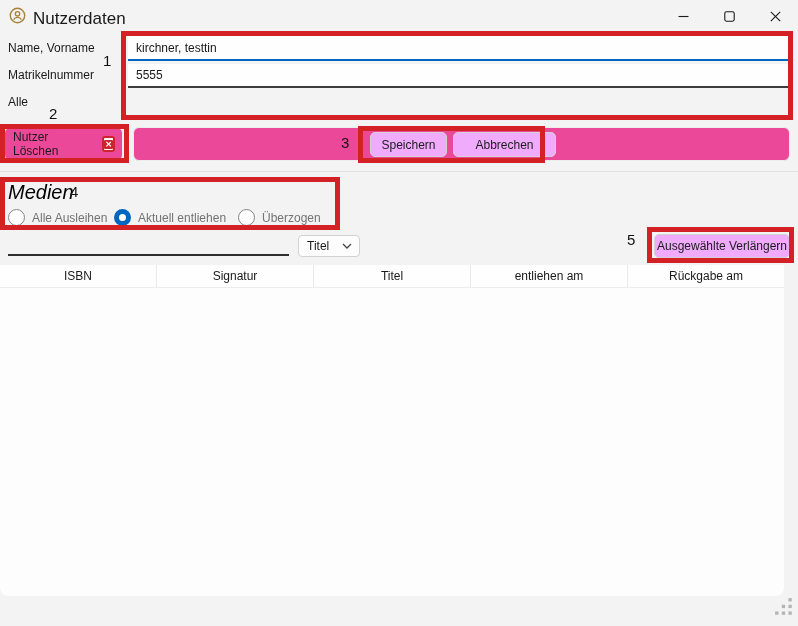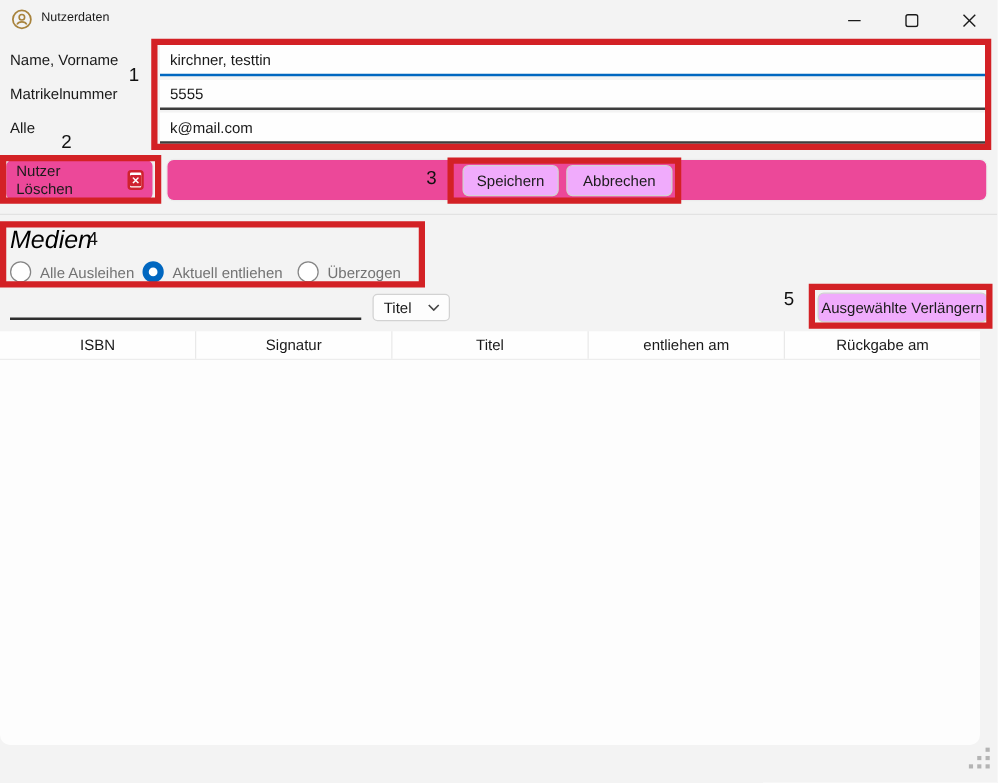--- a/index.html
+++ b/index.html
@@ -7,21 +7,21 @@
   body { font-family: "Liberation Sans", sans-serif; font-size: 12px; color: #1b1b1b; }
 
   .window {
     position: relative; width: 798px; height: 626px;
     background: #f3f3f3; overflow: hidden;
   }
 
   
   .titlebar { position: absolute; left: 0; top: 0; width: 798px; height: 32px; }
   .app-icon { position: absolute; left: 9px; top: 7px; width: 17px; height: 17px; }
-  .app-title { position: absolute; left: 33px; top: 9px; font-size: 10px; color: #191919; }
+  .app-title { position: absolute; left: 33px; top: 9px; font-size: 17px; color: #191919; }
   .win-controls { position: absolute; right: 0; top: 0; height: 32px; display: flex; }
   .win-btn { width: 46px; height: 32px; display: flex; align-items: center; justify-content: center; background: transparent; border: none; cursor: pointer; }
 
   
   .field-label { position: absolute; left: 8px; font-size: 12px; color: #191919; white-space: nowrap; }
   .lbl-0 { top: 41px; text-align: center; } .lbl-1 { top: 68px; } .lbl-2 { top: 95px; }
   .txt-input {
     position: absolute; left: 128px; width: 660px; height: 25px;
     background: #fefefe; border: none; outline: none;
     font-family: "Liberation Sans", sans-serif; font-size: 12px; color: #191919;
@@ -46,21 +46,21 @@
   .del-icon-inner {
     width: 9px; height: 9px; background: #cf222e; border-radius: 1px;
     color: #fff; font-size: 8px; line-height: 9px; text-align: center; font-weight: bold;
   }
   .btn {
     position: absolute; background: #f0abfc; border: 1px solid #d2d2d2; border-radius: 5px;
     font-family: "Liberation Sans", sans-serif; font-size: 12px; color: #1b1b1b;
     display: flex; align-items: center; justify-content: center; cursor: pointer;
   }
   .btn-save     { left: 370px; top: 132px; width: 77px; height: 25px; }
-  .btn-cancel   { left: 453px; top: 132px; width: 85px; height: 25px; }
+  .btn-cancel   { left: 453px; top: 132px; width: 103px; height: 25px; }
 
   .divider { position: absolute; left: 0; top: 171px; width: 798px; height: 1px; background: #e2e2e2; }
 
   
   .medien-heading { position: absolute; left: 8px; top: 181px; font-size: 20px; color: #000000; font-style: italic; }
   .radio-option { position: absolute; top: 209px; display: flex; align-items: center; gap: 7px; cursor: pointer; }
   .radio-0 { left: 8px; } .radio-1 { left: 114px; } .radio-2 { left: 238px; }
   .radio-circle { width: 17px; height: 17px; border-radius: 50%; background: #fff; border: 1px solid #858585; }
   .radio-option.selected .radio-circle { border: 5px solid #0067c0; }
   .radio-label { font-size: 12px; color: #737373; white-space: nowrap; }
@@ -142,21 +142,20 @@
           </svg>
       </button>
     </div>
   </div>
 
   <span class="field-label lbl-0">Name, Vorname</span>
   <span class="field-label lbl-1">Matrikelnummer</span>
   <span class="field-label lbl-2">Alle</span>
   <input class="txt-input inp-0" type="text" value="kirchner, testtin" style="">
   <input class="txt-input inp-1" type="text" value="5555" style="">
-  <input class="txt-input inp-2" type="text" value="k@mail.com" style="">
 
   <div class="panel panel-delete">
     <span>Nutzer Löschen</span>
     <span class="del-icon">
         <span class="del-icon-inner">✕</span>
       </span>
   </div>
   <div class="panel panel-right"></div>
   <button class="btn btn-save">Speichern</button>
   <button class="btn btn-cancel">Abbrechen</button>

